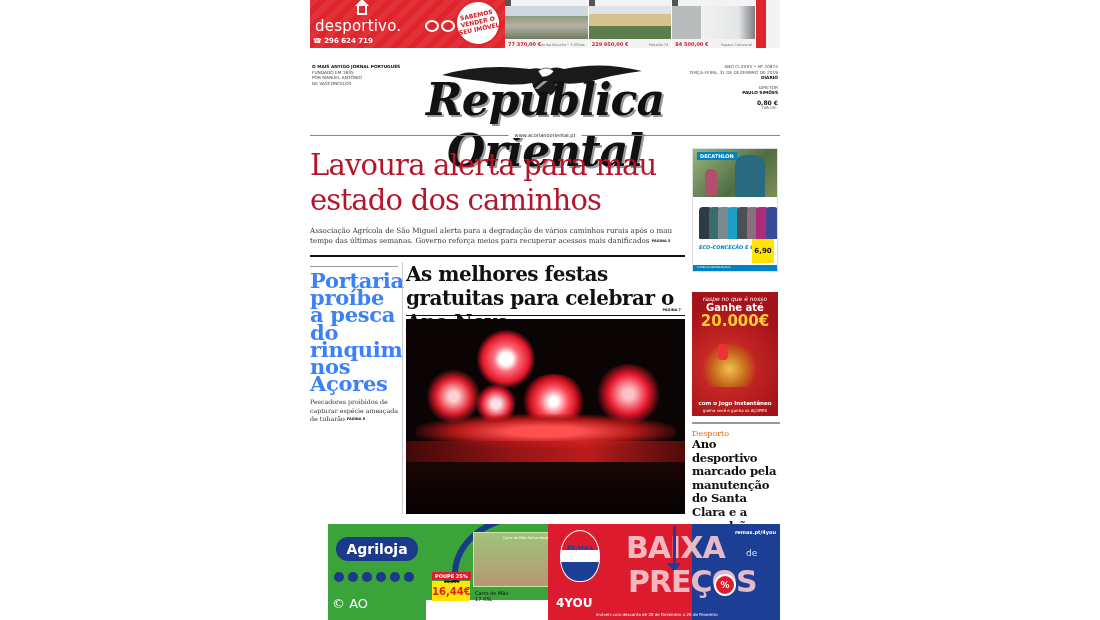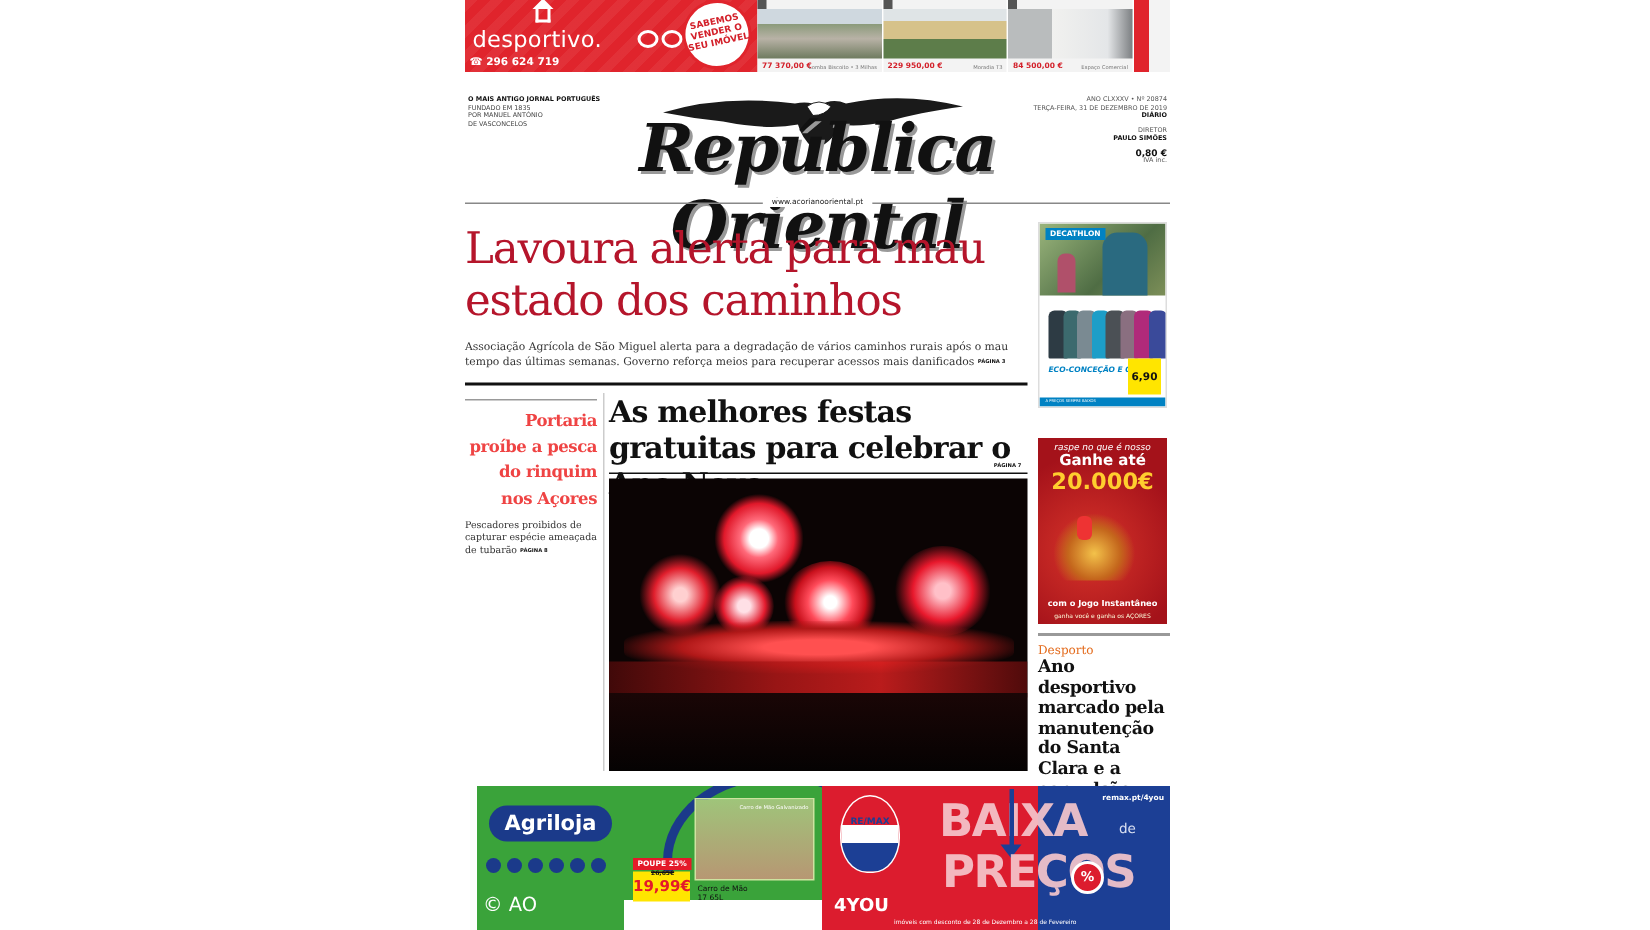--- a/index.html
+++ b/index.html
@@ -46,21 +46,21 @@
   .lead-headline { font-family: "DejaVu Serif", serif; font-size: 29px; line-height: 35px; color: #b5152b; font-weight: normal; letter-spacing: -0.8px; }
   .lead-summary { margin-top: 8px; font-family: "DejaVu Serif", serif; font-size: 7.2px; line-height: 10px; color: #333; }
   .page-ref { font-family: "DejaVu Sans", sans-serif; font-size: 3.5px; font-weight: bold; color: #111; vertical-align: middle; }
   .rule-strong { position: absolute; left: 0; width: 375px; height: 2px; background: #111; top: 255px; }
 
   
   .left-col { position: absolute; left: 0; top: 262px; width: 88px; }
   .story1-h { font-family: "DejaVu Serif", serif; font-size: 15.5px; line-height: 17px; color: #111; letter-spacing: -0.3px; }
   .story-sum { margin-top: 6px; font-family: "DejaVu Serif", serif; font-size: 6.3px; line-height: 8.2px; color: #333; }
   .lc-rule { height: 1px; background: #999; margin: 4px 0 5px 0; }
-  .story2-h { font-family: "DejaVu Serif", serif; font-size: 11px; line-height: 17.2px; color: #ef4444; letter-spacing: -0.3px; text-align: right; }
+  .story2-h { font-family: "DejaVu Serif", serif; font-size: 21px; line-height: 17.2px; color: #3b82f6; letter-spacing: -0.3px; }
   .vrule { position: absolute; left: 92px; top: 262px; width: 1px; height: 252px; background: #ccc; }
 
   
   .center { position: absolute; left: 96px; top: 262px; width: 279px; }
   .center-h { font-family: "DejaVu Serif", serif; font-size: 20px; line-height: 24px; color: #111; letter-spacing: -0.5px; }
   .center .page-ref { position: absolute; right: 4px; top: 46px; }
   .center-rule { position: absolute; left: 0; width: 279px; top: 53px; height: 1px; background: #111; }
   .fireworks { position: absolute; left: 0; top: 57px; width: 279px; height: 195px; background: #0b0404; overflow: hidden; }
   .fw { position: absolute; border-radius: 50%; }
   .crowd { position: absolute; left: 0; bottom: 0; width: 100%; height: 52px; background: linear-gradient(#1a0606, #050202); }
@@ -88,21 +88,21 @@
   .lottery .santa { position: absolute; left: 26px; top: 52px; width: 10px; height: 16px; background: #e33; border-radius: 4px; }
   .lottery .l4 { position: absolute; bottom: 10px; left: 0; width: 100%; font-size: 5.5px; font-weight: bold; }
   .lottery .l5 { position: absolute; bottom: 3px; left: 0; width: 100%; font-size: 4px; color: #ffd; }
 
   .sport-rule { height: 2px; background: #999; margin-top: 6px; }
   .sport-cat { margin-top: 5px; font-family: "DejaVu Serif", serif; font-size: 8px; color: #e36a1b; }
   .sport-h { font-family: "DejaVu Serif", serif; font-size: 11.6px; line-height: 13.6px; color: #111; letter-spacing: -0.3px; }
   .sport-ref { text-align: right; margin-top: 1px; }
 
   
-  .agri { position: absolute; left: 8px; top: 524px; width: 234px; height: 96px; background: #3aa33a; overflow: hidden; }
+  .agri { position: absolute; left: 18px; top: 524px; width: 234px; height: 96px; background: #3aa33a; overflow: hidden; }
   .agri .swoosh { position: absolute; right: -40px; top: -10px; width: 150px; height: 120px; border-radius: 50%; border: 6px solid #1b3a8a; border-right: none; border-bottom: none; }
   .agri .white { position: absolute; left: 98px; top: 76px; width: 140px; height: 22px; background: #fff; }
   .agri .logo { position: absolute; left: 8px; top: 13px; width: 82px; height: 24px; border-radius: 12px; background: #1b3a8a; color: #fff; font-family: "DejaVu Sans", sans-serif; font-weight: bold; font-size: 14px; text-align: center; line-height: 24px; }
   .agri .icons { position: absolute; left: 6px; top: 48px; display: flex; gap: 4px; }
   .agri .icons i { width: 10px; height: 10px; border-radius: 50%; background: #1b3a8a; display: block; }
   .agri .copy { position: absolute; left: 4px; top: 72px; color: #fff; font-family: "DejaVu Sans", sans-serif; font-size: 13px; }
   .agri .product { position: absolute; left: 145px; top: 8px; width: 80px; height: 55px; background: linear-gradient(#9fc47a, #b79773); border: 1px solid #cde3a0; }
   .agri .product .t { position: absolute; right: 3px; top: 3px; font-size: 3.5px; color: #fff; font-family: "DejaVu Sans", sans-serif; text-align: right; }
   .agri .poupe { position: absolute; left: 104px; top: 48px; background: #e4192a; color: #fff; font-family: "DejaVu Sans", sans-serif; font-weight: bold; font-size: 5px; padding: 1px 3px; }
   .agri .price { position: absolute; left: 104px; top: 57px; width: 38px; height: 20px; background: #ffe500; color: #e4192a; font-family: "DejaVu Sans", sans-serif; font-weight: bold; font-size: 10px; text-align: center; line-height: 22px; }
@@ -277,21 +277,21 @@
         <i></i>
         <i></i>
     </div>
     <div class="copy">© AO</div>
     <div class="product">
       <div class="t">Carro de Mão Galvanizado</div>
     </div>
     <div class="poupe">POUPE 25%</div>
     <div class="price">
       <s>26,65€</s>
-      <span>19,99€</span>
+      <span>16,44€</span>
     </div>
     <div class="pname">
       <span>Carro de Mão</span><br>
       <span>17 65L</span>
     </div>
     <div class="fine"></div>
   </div>
 
   <div class="remax">
     <div class="balloon"></div>

